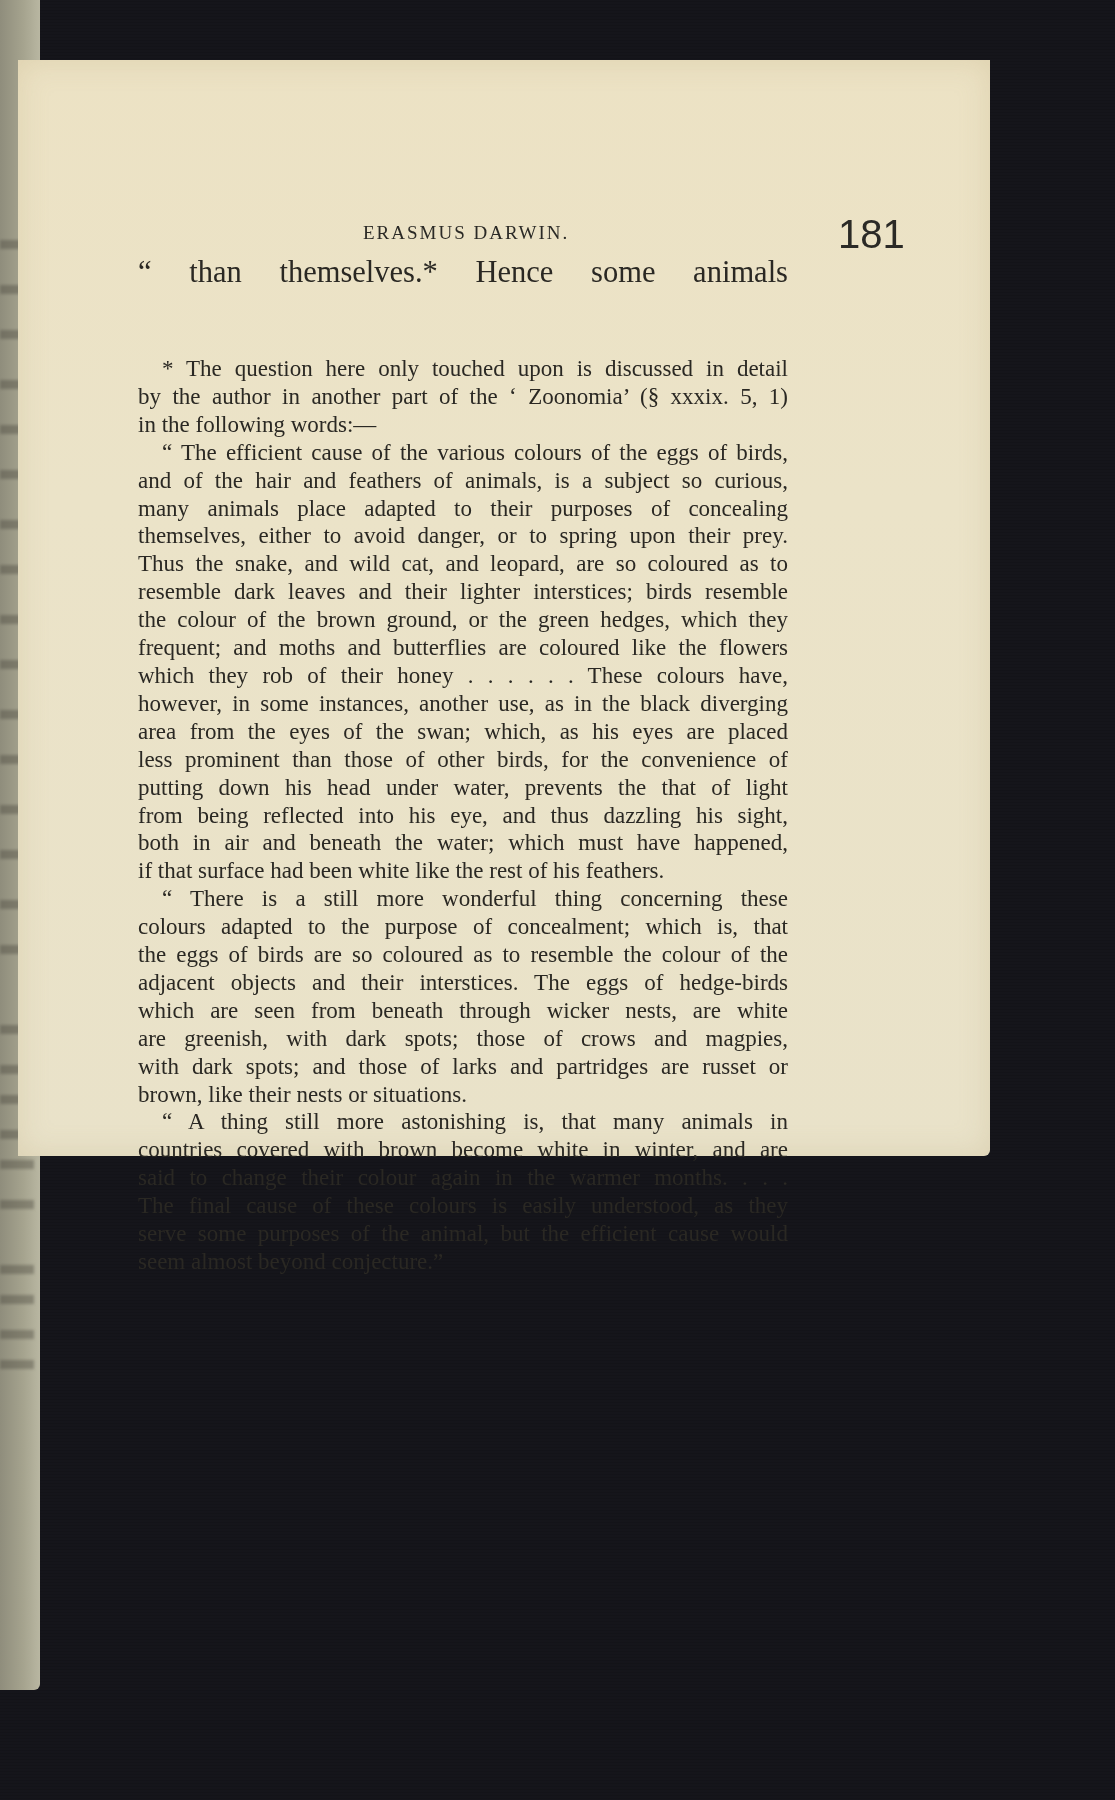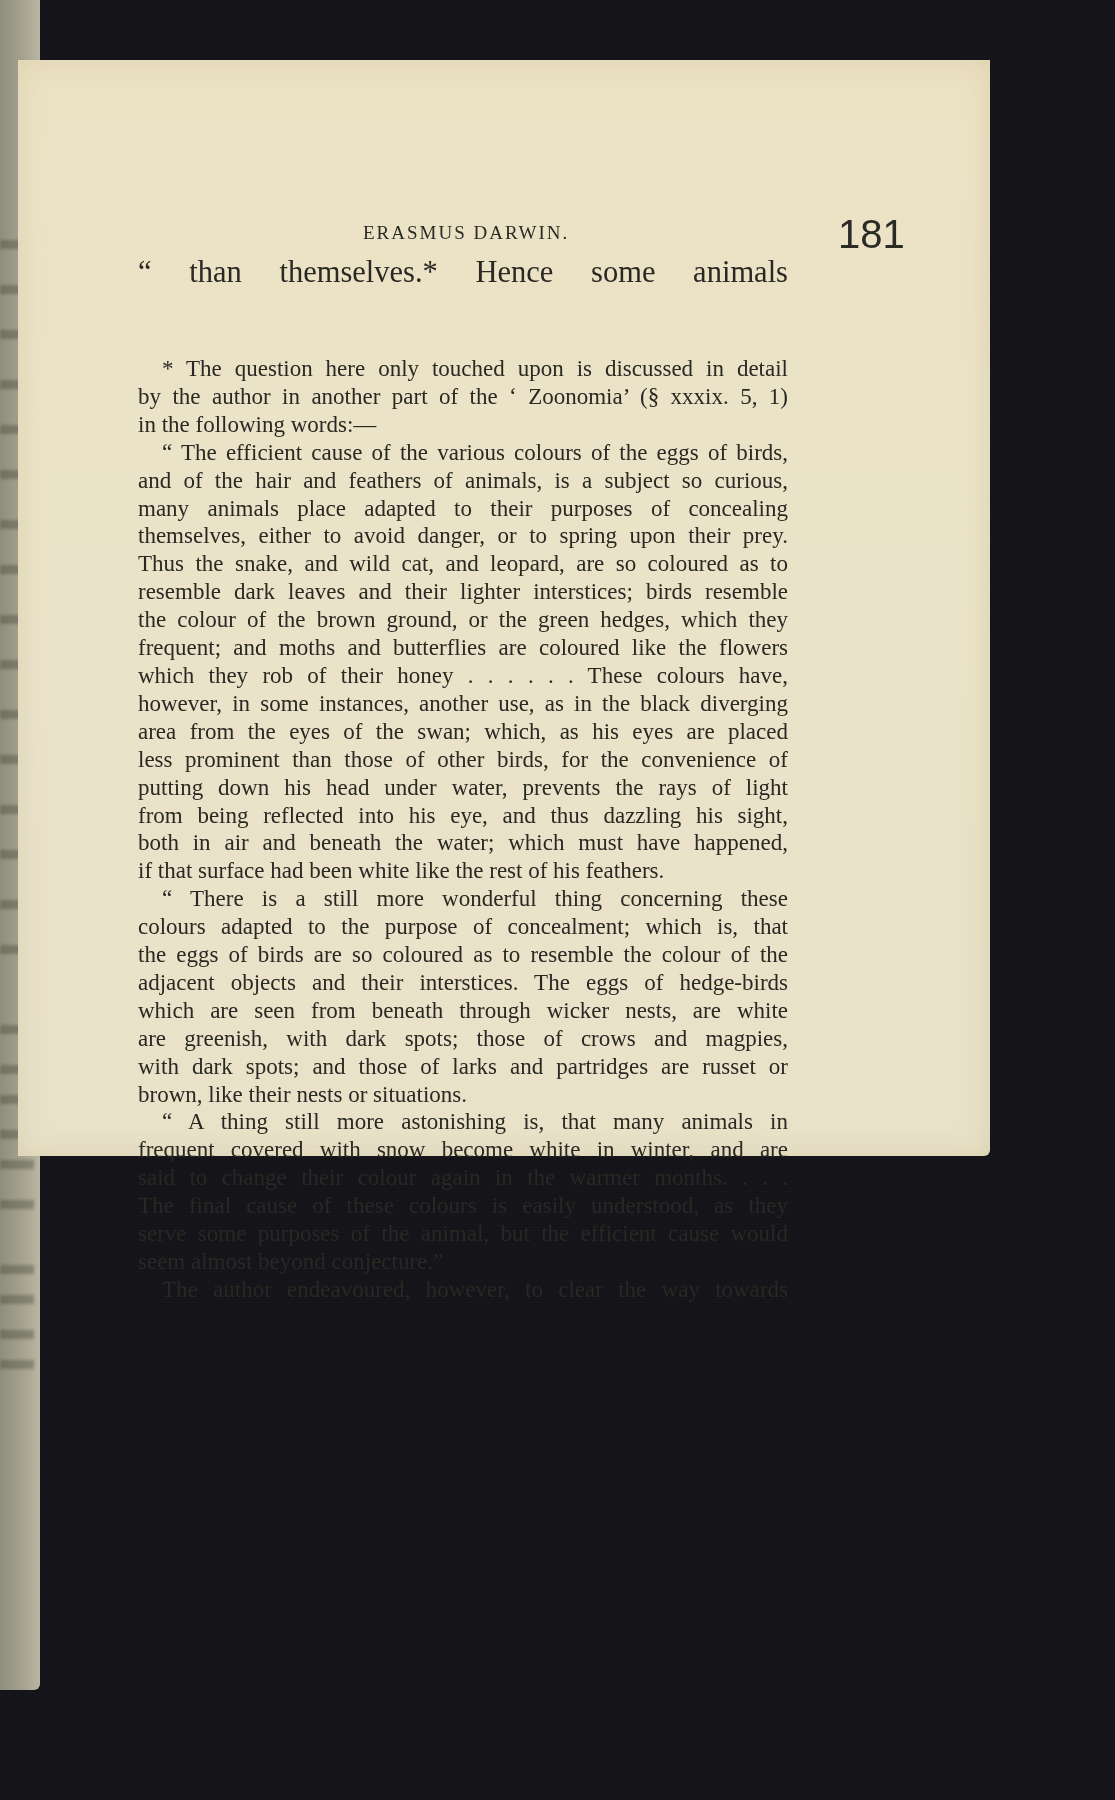--- a/index.html
+++ b/index.html
@@ -117,33 +117,32 @@
     <span class="line">many animals place adapted to their purposes of concealing</span>
     <span class="line">themselves, either to avoid danger, or to spring upon their prey.</span>
     <span class="line">Thus the snake, and wild cat, and leopard, are so coloured as to</span>
     <span class="line">resemble dark leaves and their lighter interstices; birds resemble</span>
     <span class="line">the colour of the brown ground, or the green hedges, which they</span>
     <span class="line">frequent; and moths and butterflies are coloured like the flowers</span>
     <span class="line">which they rob of their honey . . . . . . These colours have,</span>
     <span class="line">however, in some instances, another use, as in the black diverging</span>
     <span class="line">area from the eyes of the swan; which, as his eyes are placed</span>
     <span class="line">less prominent than those of other birds, for the convenience of</span>
-    <span class="line">putting down his head under water, prevents the rays of light</span>
+    <span class="line">putting down his head under water, prevents the that of light</span>
     <span class="line">from being reflected into his eye, and thus dazzling his sight,</span>
     <span class="line">both in air and beneath the water; which must have happened,</span>
     <span class="line last">if that surface had been white like the rest of his feathers.</span>
     <span class="line indent">“ There is a still more wonderful thing concerning these</span>
     <span class="line">colours adapted to the purpose of concealment; which is, that</span>
     <span class="line">the eggs of birds are so coloured as to resemble the colour of the</span>
     <span class="line">adjacent objects and their interstices. The eggs of hedge-birds</span>
     <span class="line">which are seen from beneath through wicker nests, are white</span>
     <span class="line">are greenish, with dark spots; those of crows and magpies,</span>
     <span class="line">with dark spots; and those of larks and partridges are russet or</span>
     <span class="line last">brown, like their nests or situations.</span>
     <span class="line indent">“ A thing still more astonishing is, that many animals in</span>
-    <span class="line">frequent covered with snow become white in winter, and are</span>
+    <span class="line">countries covered with brown become white in winter, and are</span>
     <span class="line">said to change their colour again in the warmer months. . . .</span>
     <span class="line">The final cause of these colours is easily understood, as they</span>
     <span class="line">serve some purposes of the animal, but the efficient cause would</span>
     <span class="line last">seem almost beyond conjecture.”</span>
-    <span class="line indent">The author endeavoured, however, to clear the way towards</span>
   </div>
 </div>
 
 </body></html>

